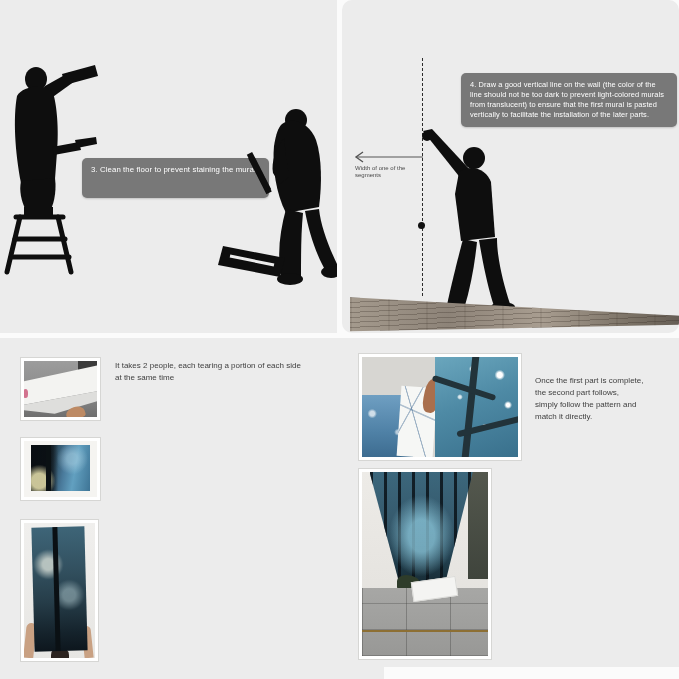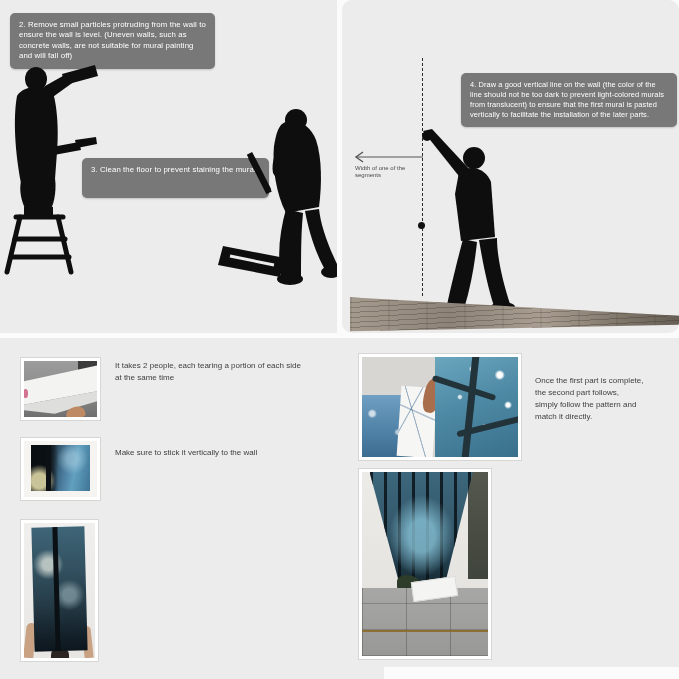--- a/index.html
+++ b/index.html
@@ -123,21 +123,20 @@
   .pe-paper{left:40%;top:58%;width:34%;height:10%;background:#f4f4f2;transform:rotate(-8deg);border:1px solid #d9d9d6;}
   .pe-plants{left:28%;top:56%;width:18%;height:8%;background:#2e3c2a;border-radius:40% 60% 20% 20%;}
 </style>
 </head>
 <body>
 
 <div id="canvas">
 
   <div class="panel" id="panel-tl">
 
-    <div class="callout" style="left:10px;top:13px;width:187px;">2. Remove small particles protruding from the wall to ensure the wall is level. (Uneven walls, such as concrete walls, are not suitable for mural painting and will fall off)</div>
 
     <svg class="sil" style="left:2px;top:60px;" width="100" height="215" viewBox="0 0 100 215">
       <g fill="#0e0e0e">
         <polygon points="60,14 93,5 96,16 63,25"></polygon>
         <polygon points="36,36 43,26 68,12 73,21 48,39 41,44"></polygon>
         <ellipse cx="34" cy="19" rx="11" ry="12"></ellipse>
         <path d="M15,36 C21,25 45,23 51,33 C55,45 57,70 55,92 L53,119 19,123 C13,92 11,58 15,36 Z"></path>
         <polygon points="50,87 77,82 79,90 52,95"></polygon>
         <polygon points="73,80 94,77 95,84 75,88"></polygon>
         <path d="M19,121 L53,118 C55,133 51,147 47,153 L25,153 C19,141 17,131 19,121 Z"></path>
@@ -215,21 +214,20 @@
     <div class="body-text ml" style="left:115px;top:22px;width:210px;">It takes 2 people, each tearing a portion of each side
  at the same time</div>
 
     <div class="photo" style="left:20px;top:99px;width:81px;height:64px;">
       <div class="photo-inner">
         <div class="abs pb-margin" style="inset:0;"></div>
         <div class="abs pb-art"></div>
         <div class="abs pb-trunk" style="left:30%;top:8%;height:82%;"></div>
       </div>
     </div>
-    <div class="body-text" style="left:115px;top:109px;width:210px;">Make sure to stick it vertically to the wall</div>
 
     <div class="photo" style="left:20px;top:181px;width:79px;height:143px;">
       <div class="photo-inner">
         <div class="abs pc-wall"></div>
         <div class="abs pc-arm-l"></div>
         <div class="abs pc-arm-r"></div>
         <div class="abs pc-head"></div>
         <div class="abs pc-art">
           <div class="abs pc-trunk"></div>
         </div>

